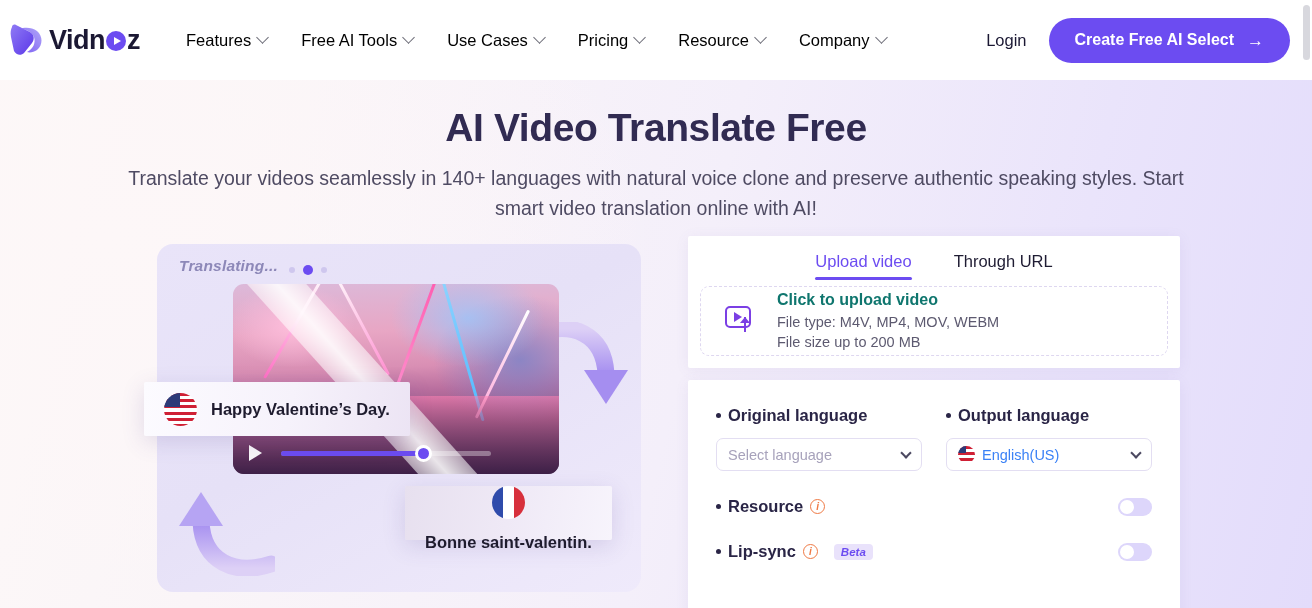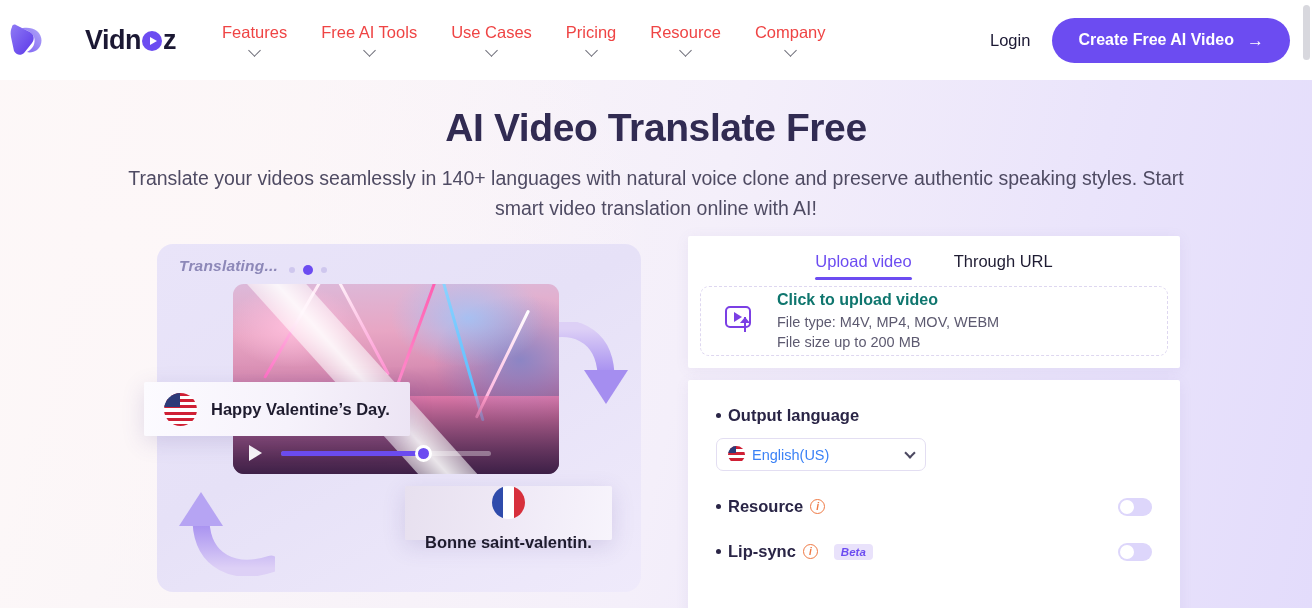--- a/index.html
+++ b/index.html
@@ -8,40 +8,40 @@
     font-family:"Liberation Sans", sans-serif;
     background:#ffffff;
     position:relative;
   }
 
   
   .header {
     position:absolute; top:0; left:0; width:1312px; height:80px;
     background:#ffffff; display:flex; align-items:center; z-index:30;
   }
-  .logo { display:flex; align-items:center; margin-left:10px;gap:36px; }
+  .logo { display:flex; align-items:center; margin-left:10px; }
   .logo-mark { width:38px; height:34px; position:relative; }
   .logo-text {
     font-size:27px; font-weight:bold; letter-spacing:-.5px;
     color:#1b1833; margin-left:1px; display:flex; align-items:center;
   }
   .logo-o {
     width:20px; height:20px; border-radius:50%;
     background:#6c4cf1; display:inline-flex; align-items:center;
     justify-content:center; margin:0 1px; position:relative; top:1px;
   }
   .logo-o::after {
     content:""; width:0; height:0;
     border-left:7px solid #fff; border-top:4.5px solid transparent;
     border-bottom:4.5px solid transparent; margin-left:2px;
   }
   .nav { display:flex; align-items:center; margin-left:46px; gap:34px; }
   .nav-item {
     display:flex; align-items:center; gap:7px; font-size:16.5px;
-    color:#ef4444; cursor:pointer; white-space:nowrap;flex-direction:column;
+    color:#000000; cursor:pointer; white-space:nowrap;
   }
   .chev {
     width:9px; height:9px; border-right:1.8px solid #6b6b76;
     border-bottom:1.8px solid #6b6b76; transform:rotate(45deg);
     position:relative; top:-3px;
   }
   .header-right {
     margin-left:auto; display:flex; align-items:center;
     gap:22px; margin-right:22px;
   }
@@ -313,21 +313,21 @@
     </div>
     <div class="nav-item">
       <span>Company</span>
       <span class="chev"></span>
     </div>
   </div>
 
   <div class="header-right">
     <div class="login">Login</div>
     <button class="cta">
-      <span>Create Free AI Video</span>
+      <span>Create Free AI Select</span>
       <span class="cta-arrow">→</span>
     </button>
   </div>
 </div>
 
 <div class="hero">
 
   <div class="hero-title">AI Video Translate Free</div>
   <div class="hero-sub">Translate your videos seamlessly in 140+ languages with natural voice clone and preserve authentic speaking styles. Start smart video translation online with AI!</div>
 
@@ -412,20 +412,30 @@
         <div class="upl-title">Click to upload video</div>
         <div class="upl-meta">File type: M4V, MP4, MOV, WEBM</div>
         <div class="upl-meta">File size up to 200 MB</div>
       </div>
     </div>
   </div>
 
   <div class="panel panel-opts">
 
     <div class="lang-row">
+      <div class="lang-col">
+        <div class="opt-label">
+          <span class="bullet"></span>
+          <span>Original language</span>
+        </div>
+        <div class="select">
+          <span class="val">Select language</span>
+          <span class="sel-chev"></span>
+        </div>
+      </div>
 
       <div class="lang-col">
         <div class="opt-label">
           <span class="bullet"></span>
           <span>Output language</span>
         </div>
         <div class="select">
           <span class="flag flag-us">
             <span class="stripes"></span>
               <span class="canton" style="width:8px;height:7px;"></span>

